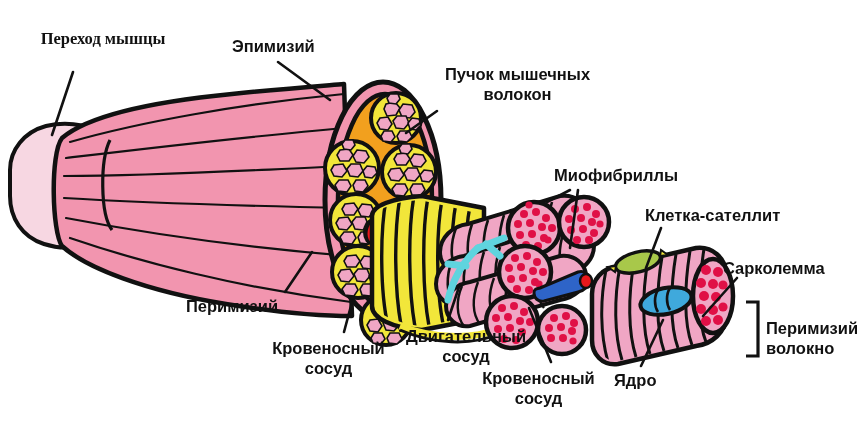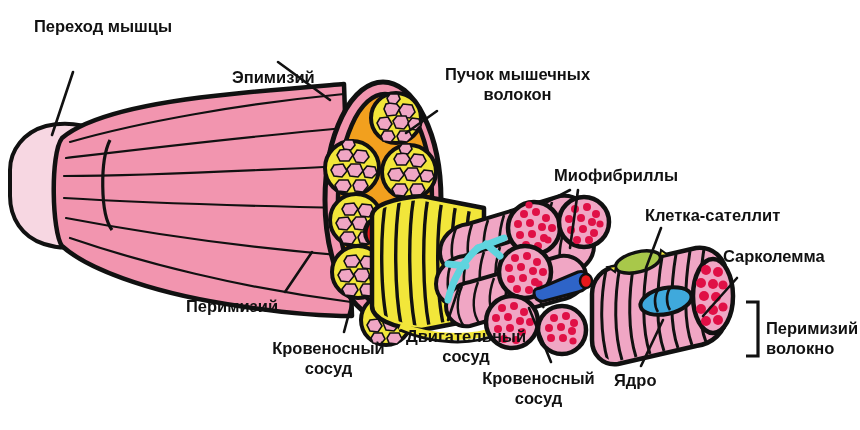--- a/index.html
+++ b/index.html
@@ -406,31 +406,31 @@
       <line x1="285" y1="292" x2="312" y2="252"></line>
       <line x1="344" y1="332" x2="352" y2="302"></line>
       <line x1="448" y1="320" x2="460" y2="284"></line>
       <line x1="551" y1="362" x2="529" y2="308"></line>
       <line x1="641" y1="366" x2="663" y2="320"></line>
     </g>
 
     <path d="M746,302 L758,302 L758,356 L746,356" fill="none" stroke="#111111" stroke-width="3.2" stroke-linejoin="miter"></path>
   </svg>
 
-  <div class="lbl center" style="left:18px; top:16px; width:170px;"><span>Переход мышцы</span><br></div>
-
-  <div class="lbl left" style="left:232px; top:36px; width:110px;margin-top:31px;"><span>Эпимизий</span></div>
+  <div class="lbl center" style="left:18px; top:29px; width:170px;font-family:Liberation Serif, serif;"><span>Переход мышцы</span><br></div>
+
+  <div class="lbl left" style="left:232px; top:36px; width:110px;"><span>Эпимизий</span></div>
 
   <div class="lbl center" style="left:430px; top:64px; width:175px;"><span>Пучок мышечных</span><br><span>волокон</span></div>
 
   <div class="lbl left" style="left:554px; top:165px; width:150px;"><span>Миофибриллы</span></div>
 
   <div class="lbl left" style="left:645px; top:205px; width:160px;"><span>Клетка-сателлит</span></div>
 
-  <div class="lbl left" style="left:723px; top:246px; width:135px;"><span>Сарколемма</span></div>
+  <div class="lbl left" style="left:723px; top:258px; width:135px;"><span>Сарколемма</span></div>
 
   <div class="lbl left" style="left:186px; top:296px; width:120px;"><span>Перимизий</span></div>
 
   <div class="lbl center" style="left:256px; top:338px; width:145px;"><span>Кровеносный</span><br><span>сосуд</span></div>
 
   <div class="lbl center" style="left:390px; top:326px; width:152px;"><span>Двигательный</span><br><span>сосуд</span></div>
 
   <div class="lbl center" style="left:466px; top:368px; width:145px;"><span>Кровеносный</span><br><span>сосуд</span></div>
 
   <div class="lbl left" style="left:614px; top:370px; width:60px;"><span>Ядро</span></div>

